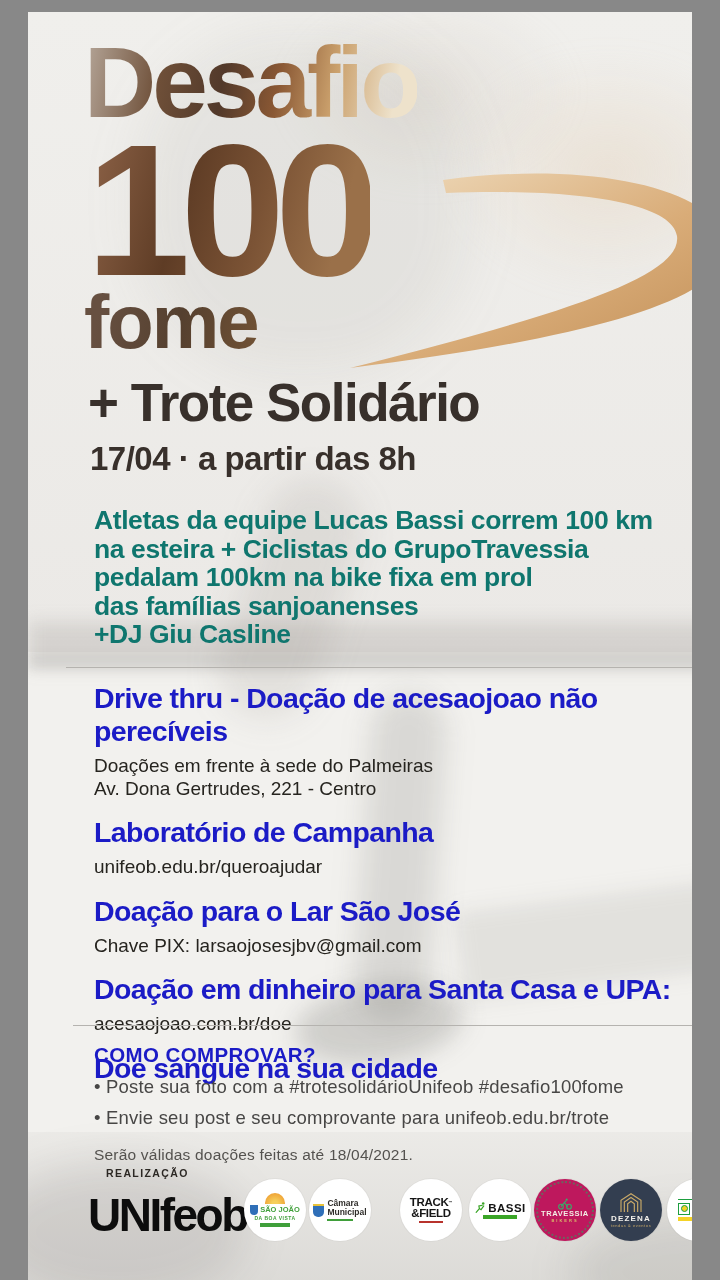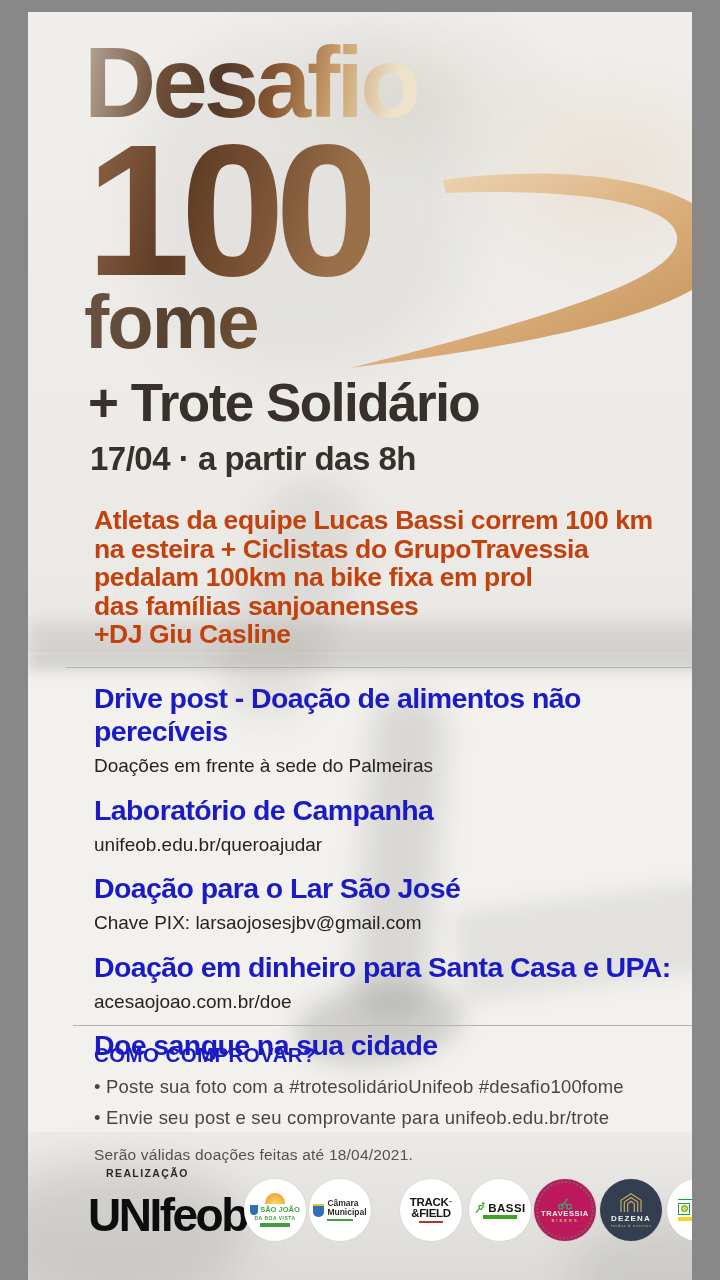--- a/index.html
+++ b/index.html
@@ -49,21 +49,21 @@
   .logo-fome { left:56px; top:272px; font-size:76px; letter-spacing:-2px;
     background-image:linear-gradient(100deg,#675041 10%,#55402f 55%,#6e5034 95%); }
 
   
   .title { position:absolute; left:60px; top:360px; z-index:2;
     font-size:53px; font-weight:800; letter-spacing:-1.5px; color:#38302b; }
   .date { position:absolute; left:62px; top:428px; z-index:2;
     font-size:33px; font-weight:700; letter-spacing:-0.5px; color:#38302b; }
 
   .intro { position:absolute; left:66px; top:494px; z-index:2;
-    font-size:26.5px; font-weight:700; color:#c2410c; line-height:28.5px; letter-spacing:-0.4px; }
+    font-size:26.5px; font-weight:700; color:#0f766e; line-height:28.5px; letter-spacing:-0.4px; }
 
   .divider { position:absolute; height:1px; background:#b5b3af; z-index:2; }
   .divider-1 { left:38px; top:655px; width:674px; }
   .divider-2 { left:45px; top:1013px; width:667px; }
 
   .content { position:absolute; left:66px; top:670px; width:620px; z-index:2; }
   .section { margin-bottom:16px; }
   .sec-h { font-size:28.5px; font-weight:800; letter-spacing:-0.6px; color:#1b1bc6; margin-bottom:7px; }
   .sec-l { font-size:19px; line-height:22.5px; color:#26241f; }
 
@@ -168,22 +168,23 @@
     <div>na esteira + Ciclistas do GrupoTravessia</div>
     <div>pedalam 100km na bike fixa em prol</div>
     <div>das famílias sanjoanenses</div>
     <div>+DJ Giu Casline</div>
   </div>
 
   <div class="divider divider-1"></div>
 
   <div class="content">
     <div class="section">
-      <div class="sec-h">Drive post - Doação de alimentos não perecíveis</div>
+      <div class="sec-h">Drive thru - Doação de acesaojoao não perecíveis</div>
       <div class="sec-l">Doações em frente à sede do Palmeiras</div>
+      <div class="sec-l">Av. Dona Gertrudes, 221 - Centro</div>
     </div>
     <div class="section">
       <div class="sec-h">Laboratório de Campanha</div>
       <div class="sec-l">unifeob.edu.br/queroajudar</div>
     </div>
     <div class="section">
       <div class="sec-h">Doação para o Lar São José</div>
       <div class="sec-l">Chave PIX: larsaojosesjbv@gmail.com</div>
     </div>
     <div class="section">

